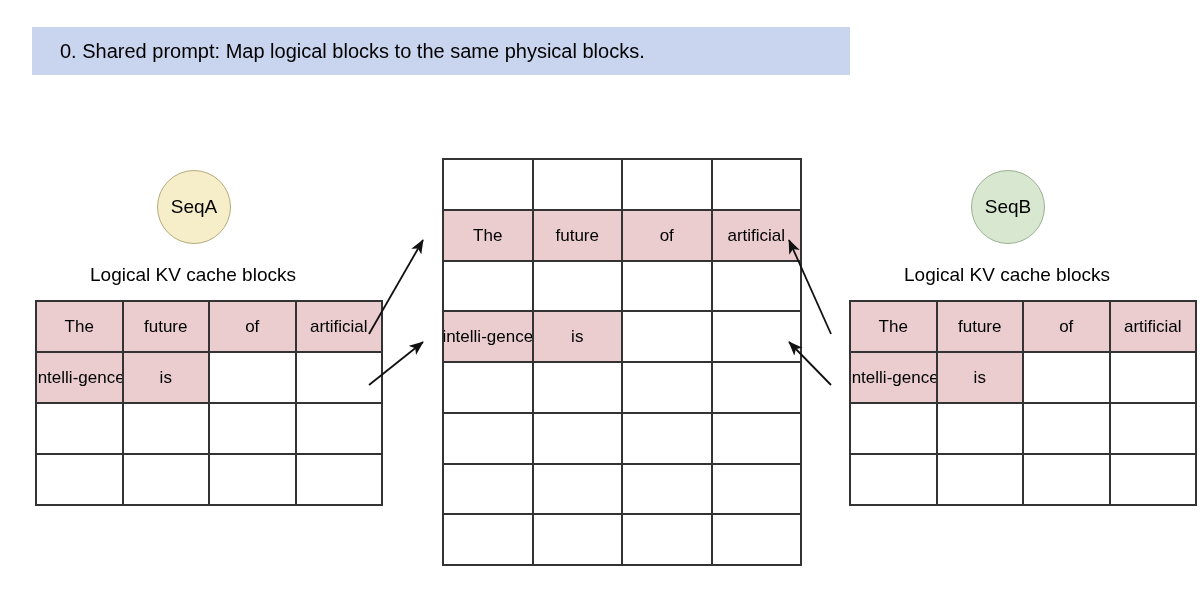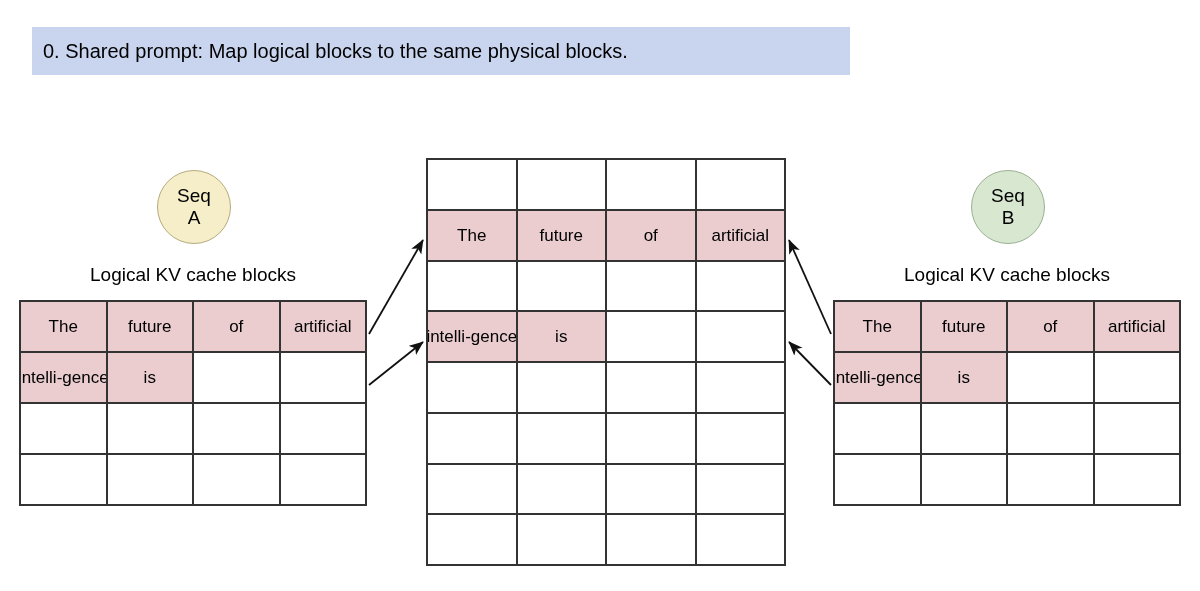--- a/index.html
+++ b/index.html
@@ -26,21 +26,21 @@
     top: 27px;
     width: 818px;
     height: 48px;
     background: #c9d5ef;
     display: flex;
     align-items: center;
   }
   #banner-text {
     font-size: 20px;
     line-height: 1;
-    padding-left: 11px;
+    padding-left: 28px;
     color: #000;
     white-space: nowrap;
   }
 
   
   .caption {
     position: absolute;
     font-size: 19px;
     line-height: 1;
     white-space: nowrap;
@@ -49,20 +49,21 @@
   }
 
   
   .grid {
     position: absolute;
     border-left: 2px solid #333333;
     border-top: 2px solid #333333;
     box-sizing: border-box;
     display: grid;
     background: #ffffff;
+    margin-left: 16px;
   }
   .cell {
     border-right: 2px solid #333333;
     border-bottom: 2px solid #333333;
     box-sizing: border-box;
     display: flex;
     align-items: center;
     justify-content: center;
     text-align: center;
     font-size: 17px;
@@ -96,21 +97,21 @@
   #caption-phys  { left: 426px; top: 120px; width: 360px; }
 
   
   .seq-circle {
     position: absolute;
     width: 72px;
     height: 72px;
     border-radius: 50%;
     border: 1.5px solid #8a8a6a;
     display: flex;
-    flex-direction: column;
+    flex-direction: row;
     align-items: center;
     justify-content: center;
     font-size: 19px;
     line-height: 1.15;
     color: #000;
   }
   #seq-a { left: 157px; top: 170px; background: #f6eec8; border-color: #b5ab7d; }
   #seq-b { left: 971px; top: 170px; background: #d8e7d0; border-color: #9bb092; }
 
   

